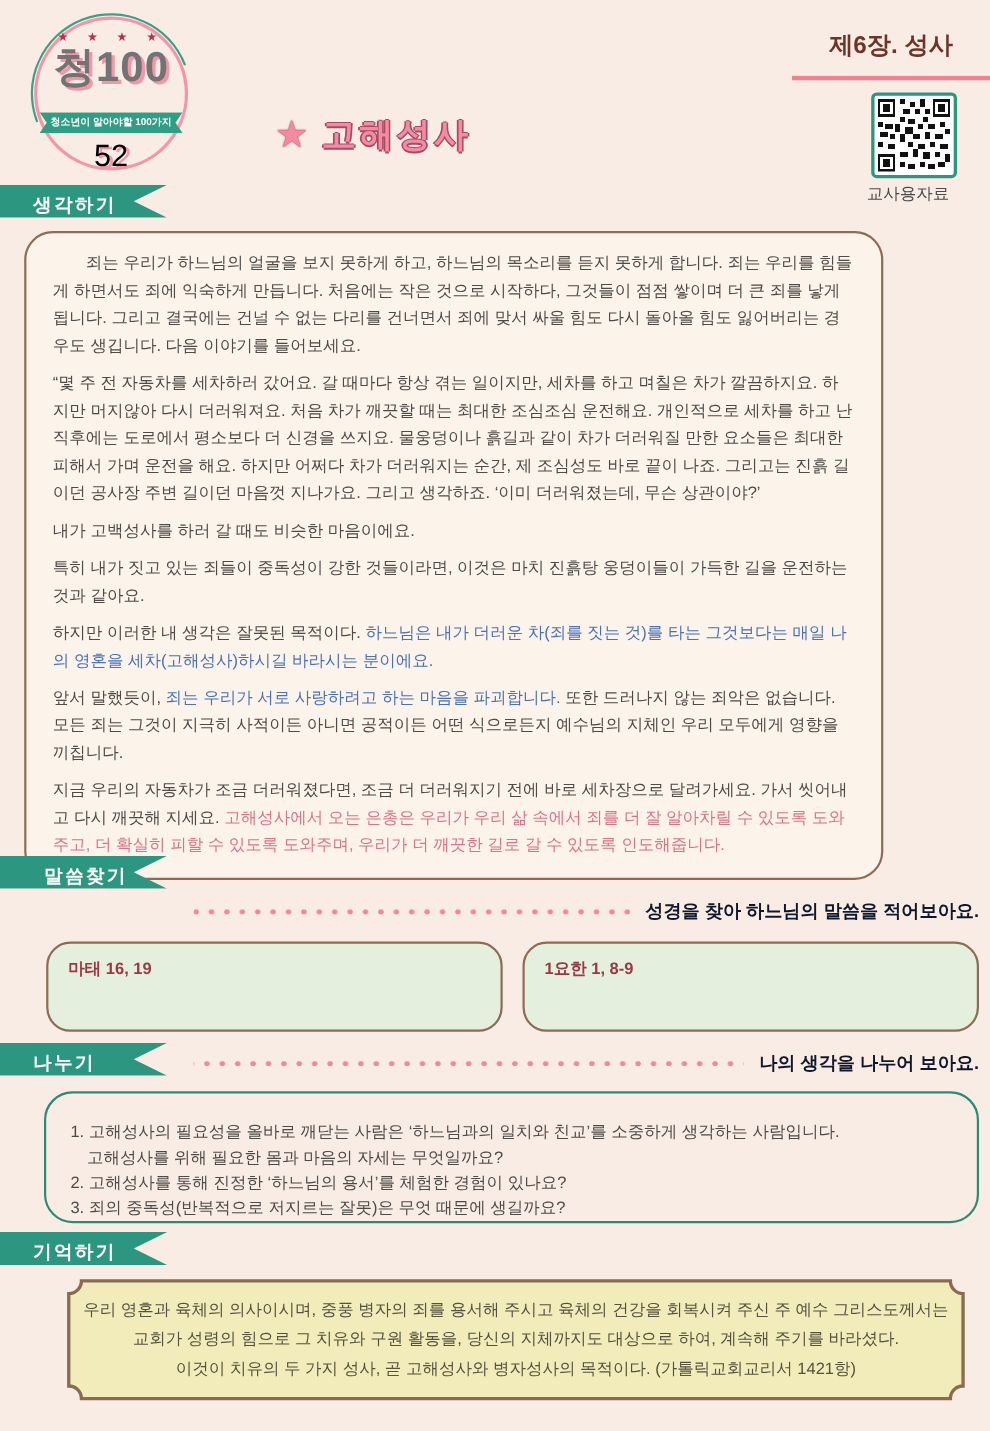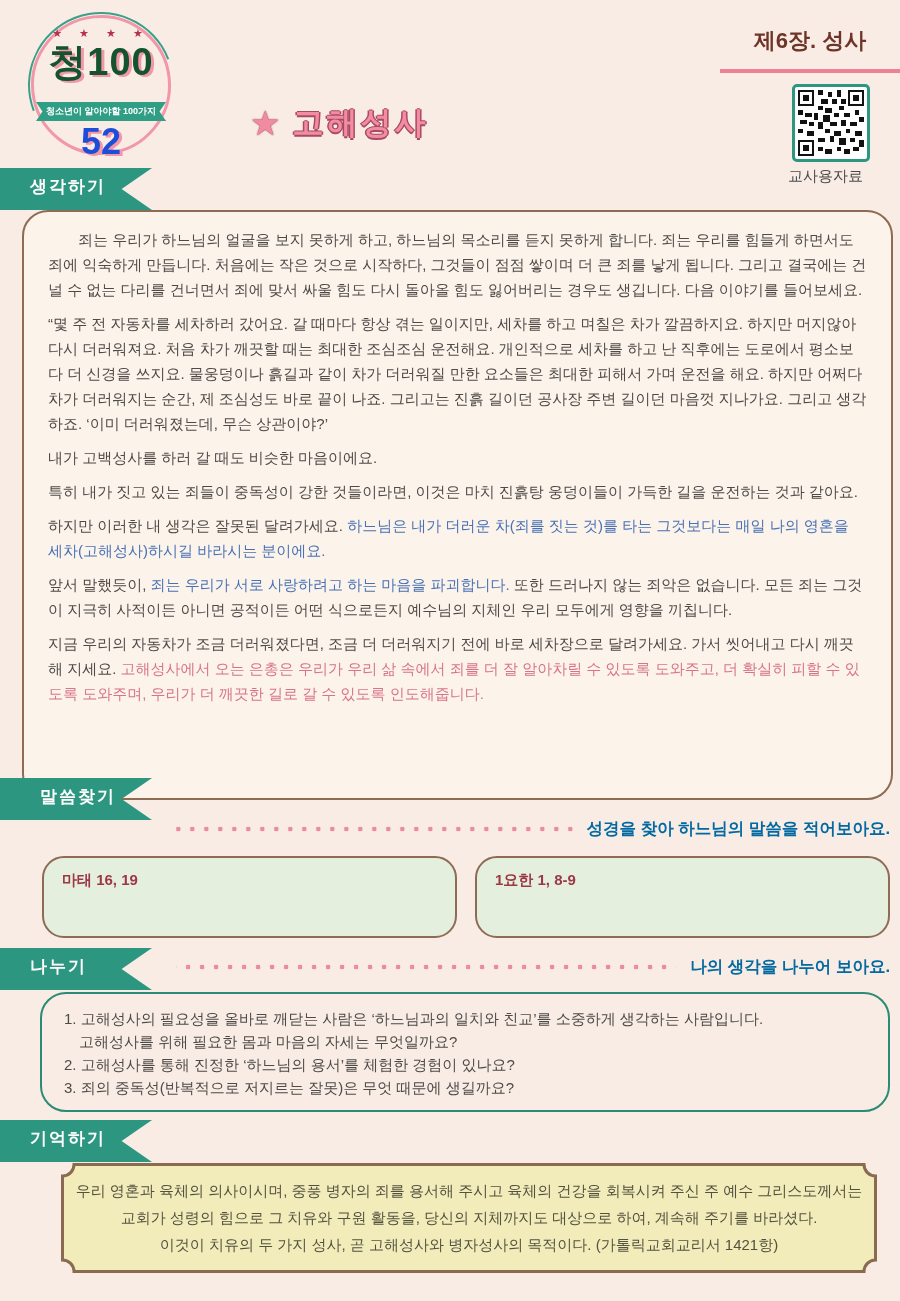--- a/index.html
+++ b/index.html
@@ -7,71 +7,71 @@
   body { font-family:"Liberation Sans","DejaVu Sans",sans-serif; }
   .page { position:relative; width:900px; height:1301px; background:#f8ece4; overflow:hidden; }
 
   
   .logo { position:absolute; left:26px; top:10px; width:150px; height:150px; text-align:center; }
   .logo .ring-pink { position:absolute; inset:5px; border:3px solid #f297aa; border-radius:50%; transform:rotate(-6deg); }
   .logo .ring-teal { position:absolute; inset:2px; border:2px solid #3aa08a; border-radius:50%;
       border-bottom-color:transparent; border-right-color:transparent; transform:rotate(24deg); }
   .logo-inner { position:relative; padding-top:17px; }
   .logo-stars { font-size:11px; color:#b5334a; letter-spacing:7px; height:15px; }
-  .logo-brand { font-size:38px; font-weight:bold; color:#14532d; letter-spacing:1px; line-height:40px;
+  .logo-brand { font-size:38px; font-weight:bold; color:#737373; letter-spacing:1px; line-height:40px;
       text-shadow:3px 2px 0 #f297aa; }
   .logo-ribbon { display:inline-block; background:#2f9e85; color:#fff; font-size:9px; font-weight:bold;
       padding:3px 10px; margin-top:20px; box-shadow:2px 2px 0 #f297aa;
       clip-path:polygon(0 0,100% 0,95% 50%,100% 100%,0 100%,5% 50%); }
-  .logo-num { font-size:36px; font-weight:bold; color:#1d4ed8; line-height:40px; margin-top:1px;
+  .logo-num { font-size:28px; font-weight:normal; color:#000000; line-height:40px; margin-top:1px;
       text-shadow:3px 2px 0 #f297aa; }
 
   .chapter { position:absolute; right:0; top:26px; width:180px; text-align:center;
       font-size:22px; font-weight:bold; color:#6f3428; padding-bottom:13px;
       border-bottom:4px solid #ee8192; }
 
   .lesson-title { position:absolute; left:250px; top:102px; display:flex; align-items:center; gap:12px; }
   .lesson-title .star { font-size:34px; color:#f08ba0; text-shadow:0 0 1.5px #a84a63, 0 0 1.5px #a84a63; }
   .lesson-title .txt { font-size:31px; font-weight:bold; letter-spacing:3px; color:#f18ca3;
       text-shadow:1.5px 0 0 #a84a63, -1.5px 0 0 #a84a63, 0 1.5px 0 #a84a63, 0 -1.5px 0 #a84a63; }
 
   .qr-block { position:absolute; right:26px; top:84px; width:86px; text-align:left; }
   .qr-frame { width:78px; height:78px; margin:0 auto; background:#fff; border:3px solid #2d9680;
       border-radius:5px; padding:3px; }
   .qr-frame svg { width:100%; height:100%; display:block; }
   .qr-label { margin-top:5px; font-size:15px; color:#4a4a4a; }
 
   
-  .banner { position:absolute; left:0; width:152px; height:42px; background:#2d9680; color:#fff;
+  .banner { position:absolute; left:0; width:152px; height:30px; background:#2d9680; color:#fff;
       font-size:17px; font-weight:bold; line-height:38px; padding-left:30px; letter-spacing:2px;
       clip-path:polygon(0 0,100% 0,80% 50%,100% 100%,0 100%); }
   .row-rest { position:absolute; left:162px; right:10px; height:38px; display:flex; align-items:center; }
   .dots { flex:1; height:6px; margin:0 14px;
       background-image:radial-gradient(circle, #ee8a9e 2.2px, rgba(0,0,0,0) 2.6px);
       background-size:14px 6px; background-position:center; background-repeat:repeat-x; }
-  .row-label { font-size:16.5px; font-weight:bold; color:#0369a1; white-space:nowrap; }
-
-  
-  .story-box { position:absolute; left:22px; top:210px; width:871px; height:590px;
+  .row-label { font-size:16.5px; font-weight:bold; color:#0f172a; white-space:nowrap; }
+
+  
+  .story-box { position:absolute; left:22px; top:210px; width:781px; height:590px;
       background:#fcf3eb; border:2px solid #8d6b54; border-radius:26px;
       padding:15px 24px; overflow:hidden; }
   .story-box p { font-size:15px; line-height:25px; margin-bottom:9px; color:#4d4a47; }
   .story-box p.indent { text-indent:2em; }
   .seg-default { color:#4d4a47; }
   .seg-blue { color:#4872b5; }
   .seg-pink { color:#d8738a; }
 
   
   .scripture-boxes { position:absolute; left:42px; right:10px; top:856px; height:82px; display:flex; gap:18px; }
   .scripture-box { flex:1; background:#e5efde; border:2px solid #8d6b54; border-radius:22px;
       padding:13px 18px; font-size:15px; font-weight:bold; color:#9c3746; }
 
   
   .questions-box { position:absolute; left:40px; right:10px; top:992px; height:120px;
-      border:2.5px solid #2d8a74; border-radius:26px; padding:13px 22px; }
+      border:2.5px solid #2d8a74; border-radius:26px; padding:24px 22px; }
   .question-line { font-size:15px; line-height:23px; color:#4d4a47; }
   .question-line.indent { padding-left:15px; }
 
   
   .remember-box { position:absolute; left:60px; top:1162px; width:818px; height:112px; }
   .remember-box svg.frame { position:absolute; inset:0; width:100%; height:100%; }
   .remember-text { position:relative; padding-top:15px; text-align:center; }
   .remember-line { font-size:15px; line-height:27px; color:#54513f; }
 </style>
 </head>
@@ -157,21 +157,21 @@
   </div>
 
   <div class="banner" style="top:168px;">생각하기</div>
 
   <div class="story-box">
     <div>
         <p class="indent"><span class="seg-default">죄는 우리가 하느님의 얼굴을 보지 못하게 하고, 하느님의 목소리를 듣지 못하게 합니다. 죄는 우리를 힘들게 하면서도 죄에 익숙하게 만듭니다. 처음에는 작은 것으로 시작하다, 그것들이 점점 쌓이며 더 큰 죄를 낳게 됩니다. 그리고 결국에는 건널 수 없는 다리를 건너면서 죄에 맞서 싸울 힘도 다시 돌아올 힘도 잃어버리는 경우도 생깁니다. 다음 이야기를 들어보세요.</span></p>
         <p><span class="seg-default">“몇 주 전 자동차를 세차하러 갔어요. 갈 때마다 항상 겪는 일이지만, 세차를 하고 며칠은 차가 깔끔하지요. 하지만 머지않아 다시 더러워져요. 처음 차가 깨끗할 때는 최대한 조심조심 운전해요. 개인적으로 세차를 하고 난 직후에는 도로에서 평소보다 더 신경을 쓰지요. 물웅덩이나 흙길과 같이 차가 더러워질 만한 요소들은 최대한 피해서 가며 운전을 해요. 하지만 어쩌다 차가 더러워지는 순간, 제 조심성도 바로 끝이 나죠. 그리고는 진흙 길이던 공사장 주변 길이던 마음껏 지나가요. 그리고 생각하죠. ‘이미 더러워졌는데, 무슨 상관이야?’</span></p>
         <p><span class="seg-default">내가 고백성사를 하러 갈 때도 비슷한 마음이에요.</span></p>
         <p><span class="seg-default">특히 내가 짓고 있는 죄들이 중독성이 강한 것들이라면, 이것은 마치 진흙탕 웅덩이들이 가득한 길을 운전하는 것과 같아요.</span></p>
-        <p><span class="seg-default">하지만 이러한 내 생각은 잘못된 달려가세요. </span><span class="seg-blue">하느님은 내가 더러운 차(죄를 짓는 것)를 타는 그것보다는 매일 나의 영혼을 세차(고해성사)하시길 바라시는 분이에요.</span></p>
+        <p><span class="seg-default">하지만 이러한 내 생각은 잘못된 목적이다. </span><span class="seg-blue">하느님은 내가 더러운 차(죄를 짓는 것)를 타는 그것보다는 매일 나의 영혼을 세차(고해성사)하시길 바라시는 분이에요.</span></p>
         <p><span class="seg-default">앞서 말했듯이, </span><span class="seg-blue">죄는 우리가 서로 사랑하려고 하는 마음을 파괴합니다.</span><span class="seg-default"> 또한 드러나지 않는 죄악은 없습니다. 모든 죄는 그것이 지극히 사적이든 아니면 공적이든 어떤 식으로든지 예수님의 지체인 우리 모두에게 영향을 끼칩니다.</span></p>
         <p><span class="seg-default">지금 우리의 자동차가 조금 더러워졌다면, 조금 더 더러워지기 전에 바로 세차장으로 달려가세요. 가서 씻어내고 다시 깨끗해 지세요. </span><span class="seg-pink">고해성사에서 오는 은총은 우리가 우리 삶 속에서 죄를 더 잘 알아차릴 수 있도록 도와주고, 더 확실히 피할 수 있도록 도와주며, 우리가 더 깨끗한 길로 갈 수 있도록 인도해줍니다.</span></p>
       </div>
   </div>
 
   <div class="banner" style="top:778px;padding-left:40px;">말씀찾기</div>
   <div class="row-rest" style="top:810px;">
     <div class="dots"></div>
     <div class="row-label">성경을 찾아 하느님의 말씀을 적어보아요.</div>
   </div>

